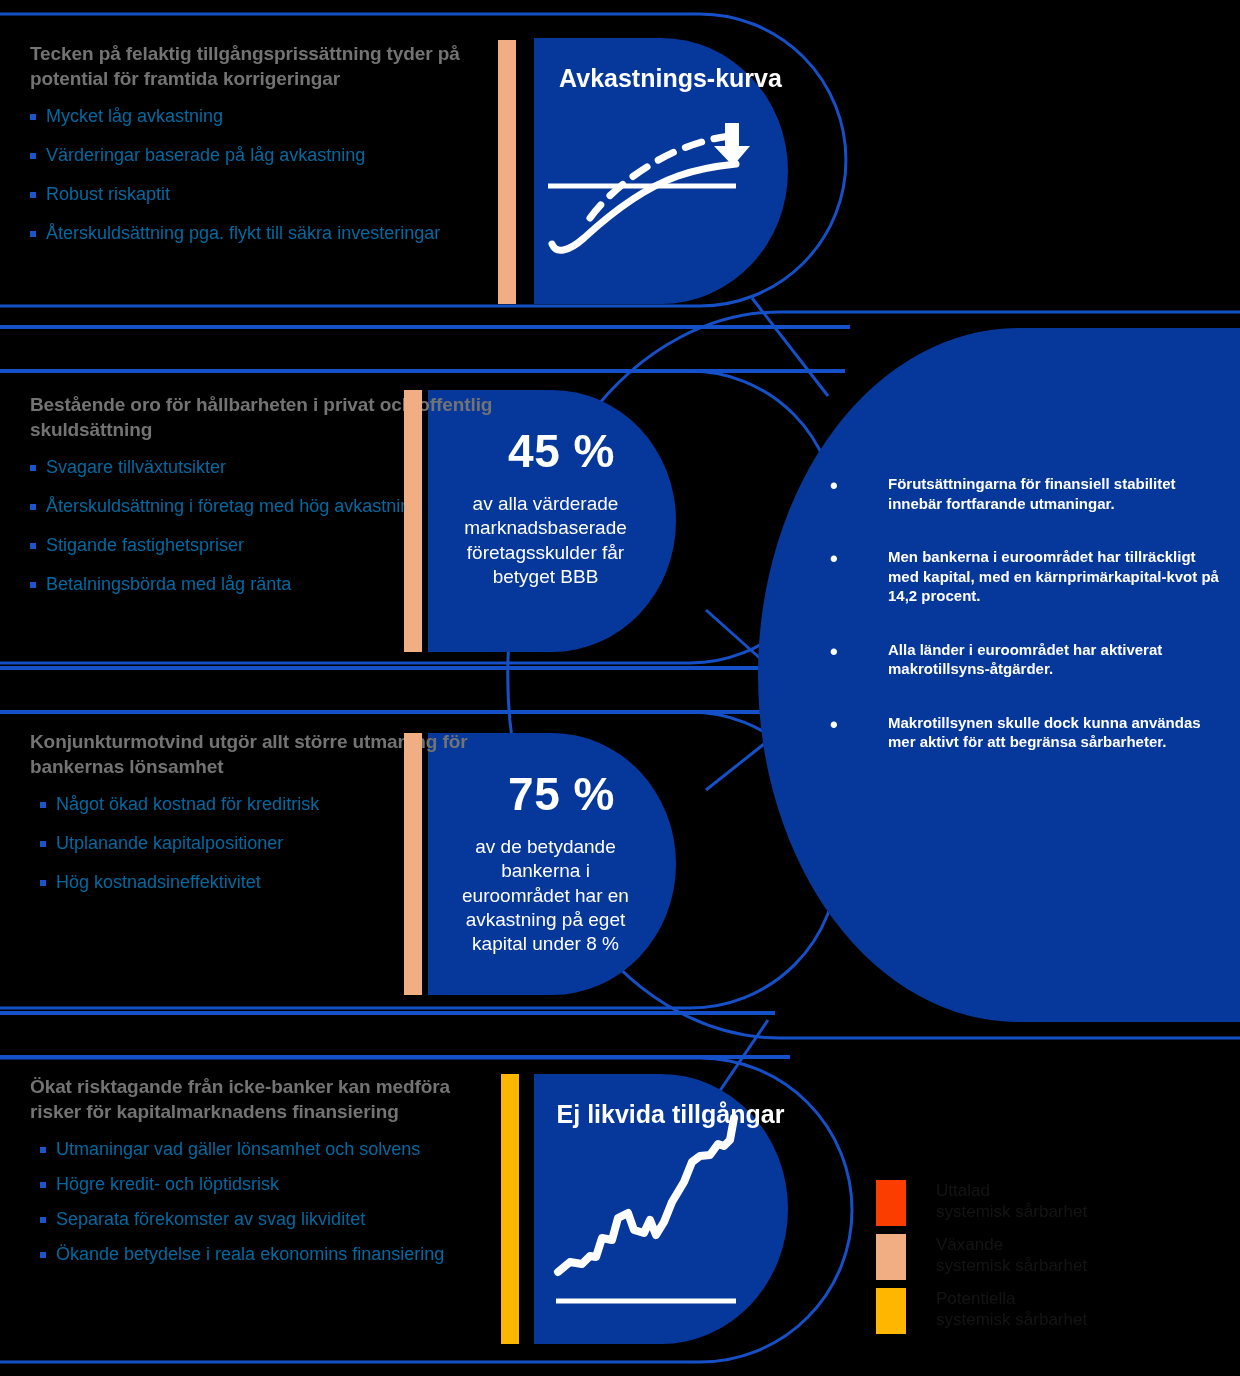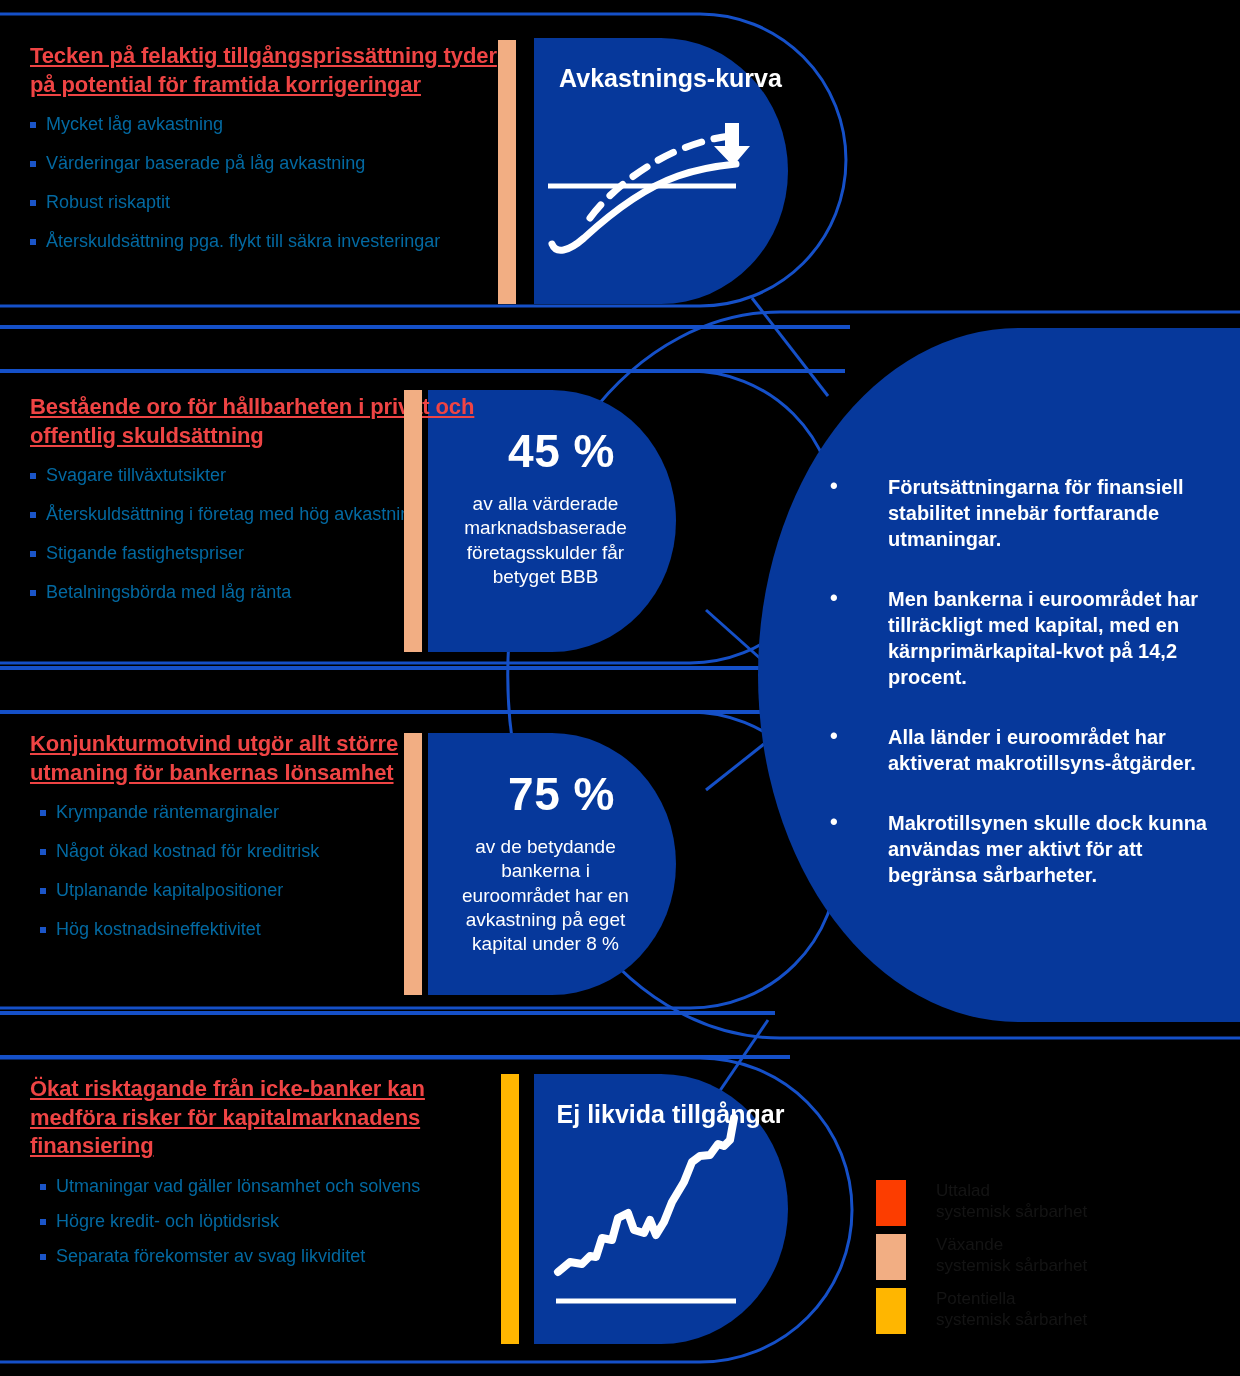--- a/index.html
+++ b/index.html
@@ -25,27 +25,26 @@
   }
 
   
   .left-panel {
     position: absolute;
     left: 0;
     width: 500px;
     z-index: 3;
   }
   .panel-heading {
-    color: #ef4444;
+    color: #737373;
     font-weight: bold;
-    font-size: 22px;
+    font-size: 19px;
     line-height: 1.30;
     margin: 0 0 14px 30px;
     letter-spacing: -0.1px;
-    text-decoration: underline;
   }
   .bullet-list {
     list-style: none;
     margin: 0;
     padding: 0;
   }
   .bullet-list li {
     position: relative;
     color: #0369a1;
     font-size: 18px;
@@ -127,21 +126,21 @@
     left: 72px;
     top: 146px;
     width: 390px;
     list-style: none;
     margin: 0;
     padding: 0;
   }
   #right-bullets li {
     position: relative;
     color: #FFFFFF;
-    font-size: 20px;
+    font-size: 15px;
     font-weight: bold;
     line-height: 1.30;
     padding-left: 58px;
     margin-bottom: 34px;
   }
   #right-bullets li::before {
     content: "\2022";
     position: absolute;
     left: 0; top: -2px;
     font-size: 22px;
@@ -237,39 +236,39 @@
 <div class="accent-bar" style="left:404px; top:390px; height:262px; background:#F2AE83;"></div>
 
 <div class="pill pill-round-right" style="left:428px; top:390px; width:248px; height:262px;">
   <div class="pill-stat">45 %</div>
   <div class="pill-sub">av alla värderade marknadsbaserade företagsskulder får betyget BBB</div>
 </div>
 
 <div class="left-panel" style="top:730px;">
   <h2 class="panel-heading">Konjunkturmotvind utgör allt större utmaning för bankernas lönsamhet</h2>
   <ul class="bullet-list indent">
-    <li>Krympande räntemarginaler</li>
     <li>Något ökad kostnad för kreditrisk</li>
     <li>Utplanande kapitalpositioner</li>
     <li>Hög kostnadsineffektivitet</li>
   </ul>
 </div>
 <div class="accent-bar" style="left:404px; top:733px; height:262px; background:#F2AE83;"></div>
 
 <div class="pill pill-round-right" style="left:428px; top:733px; width:248px; height:262px;">
   <div class="pill-stat">75 %</div>
   <div class="pill-sub">av de betydande bankerna i euroområdet har en avkastning på eget kapital under 8 %</div>
 </div>
 
 <div class="left-panel" style="top:1075px;">
   <h2 class="panel-heading">Ökat risktagande från icke-banker kan medföra risker för kapitalmarknadens finansiering</h2>
   <ul class="bullet-list tight indent">
     <li>Utmaningar vad gäller lönsamhet och solvens</li>
     <li>Högre kredit- och löptidsrisk</li>
     <li>Separata förekomster av svag likviditet</li>
+    <li>Ökande betydelse  i reala ekonomins finansiering</li>
   </ul>
 </div>
 <div class="accent-bar" style="left:501px; top:1074px; height:270px; background:#FFB600;"></div>
 
 <div class="pill pill-round-right" style="left:534px; top:1074px; width:254px; height:270px;">
   <div class="pill-title">Ej likvida tillgångar</div>
   <svg class="pill-icon" viewBox="0 0 254 270">
     <path d="M 24 198 L 36 188 L 48 190 L 56 182 L 62 183 L 68 164 L 78 166 L 84 144
              L 94 139 L 100 156 L 110 159 L 116 146 L 122 161 L 130 148 L 138 128
              L 150 108 L 158 88 L 166 82 L 176 81 L 184 70 L 190 72 L 196 66 L 200 44" fill="none" stroke="#FFFFFF" stroke-width="8" stroke-linecap="round" stroke-linejoin="round"></path>

